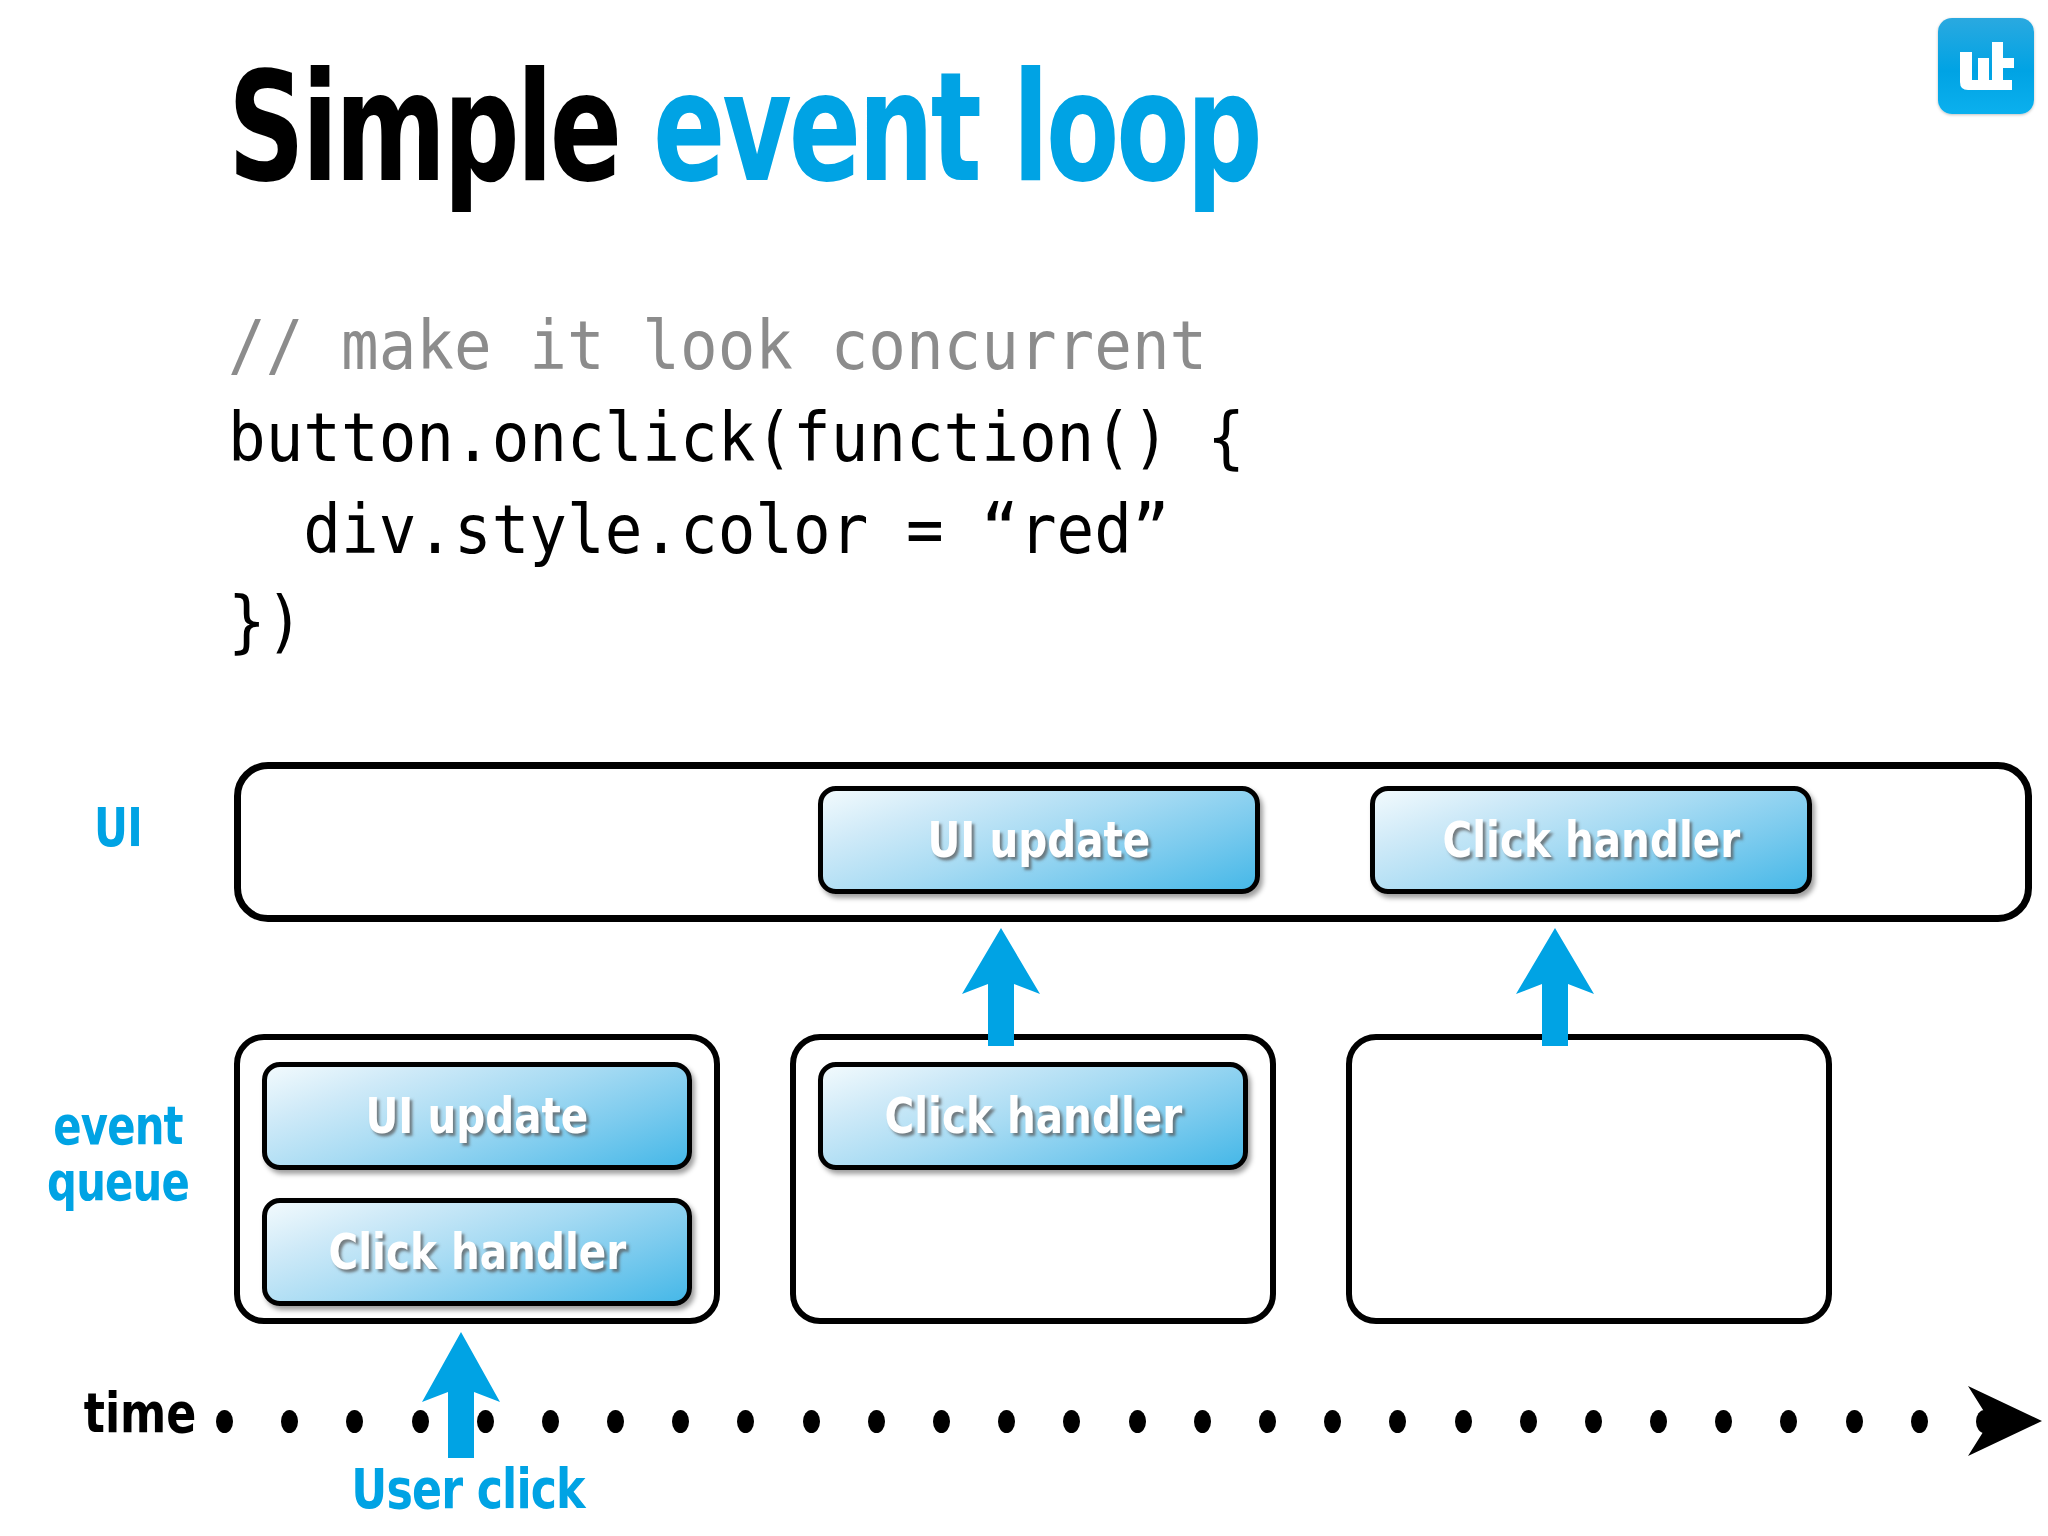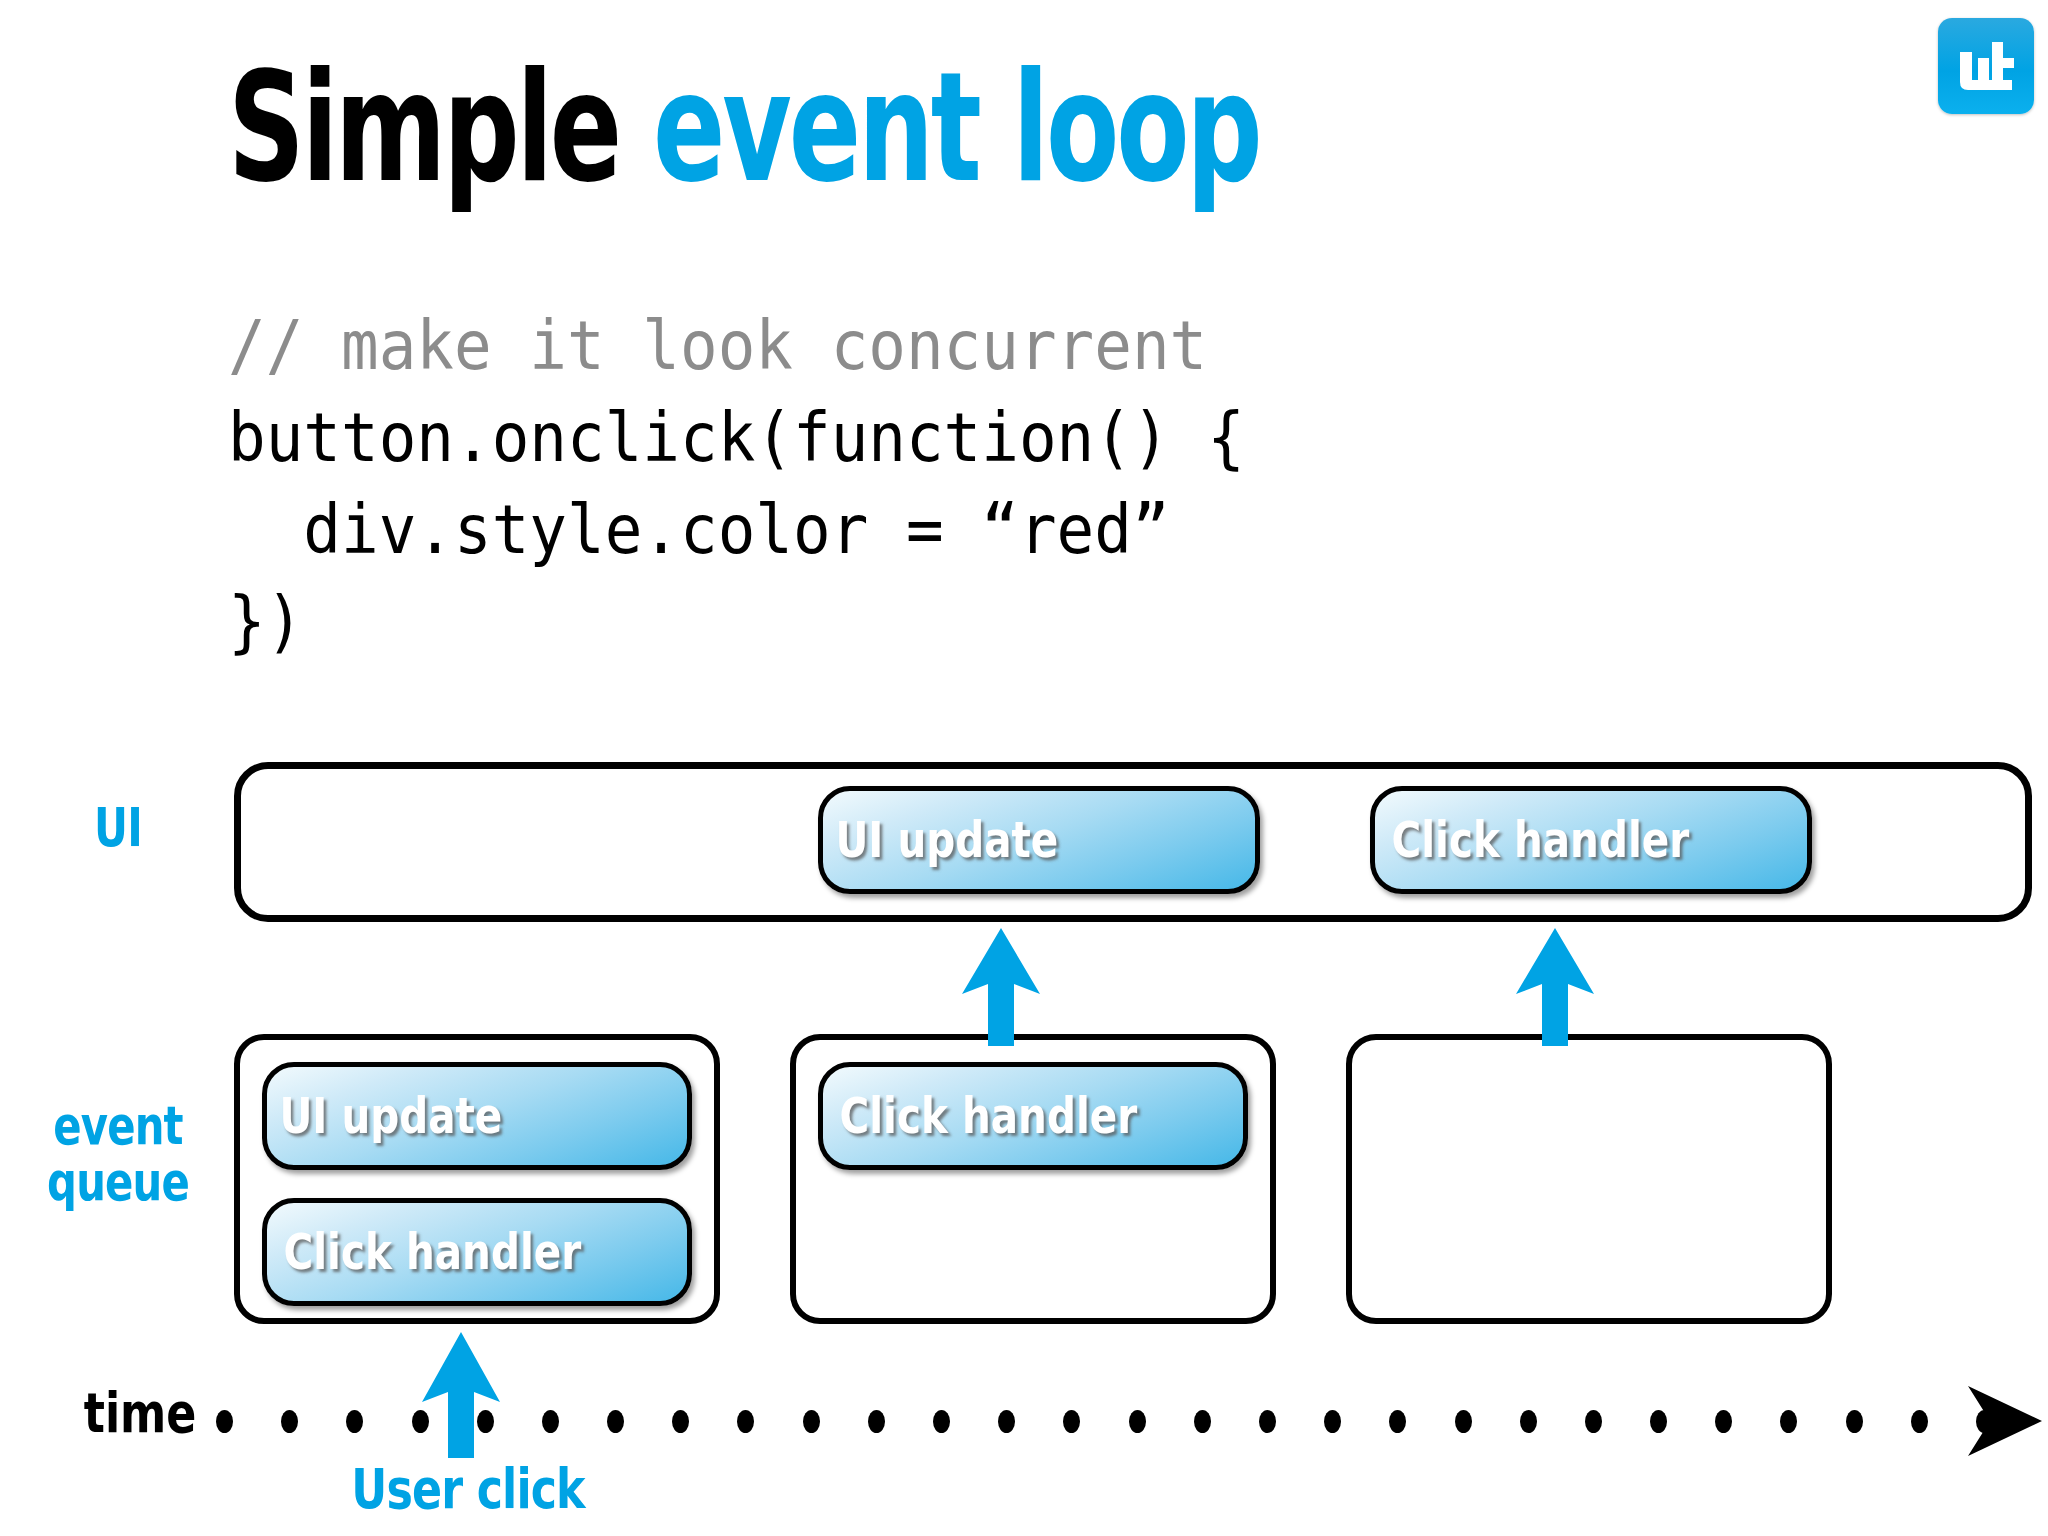--- a/index.html
+++ b/index.html
@@ -85,32 +85,32 @@
     border: 7px solid #000000;
     border-radius: 34px;
     background: #ffffff;
     box-sizing: border-box;
   }
 
   
   .pill {
     position: absolute;
     border: 5px solid #000000;
-    border-radius: 32px;
+    border-radius: 18px;
     background: linear-gradient(160deg,
         #f2fafd 0%,
         #cfeaf8 22%,
         #a7dbf3 48%,
         #7ccbee 72%,
         #46b8e8 100%);
     box-shadow: 3px 4px 5px rgba(0,0,0,.38);
     box-sizing: border-box;
     display: flex;
     align-items: center;
-    justify-content: flex-start;
+    justify-content: center;
   }
   .pill-label {
     font-family: "DejaVu Sans Condensed", "Liberation Sans Narrow", "Liberation Sans", sans-serif;
     font-weight: 700;
     font-size: 50px;
     color: #ffffff;
     white-space: nowrap;
     letter-spacing: 0px;
     text-shadow: 3px 3px 3px rgba(90,90,90,.75);
     transform: scaleX(0.90);

